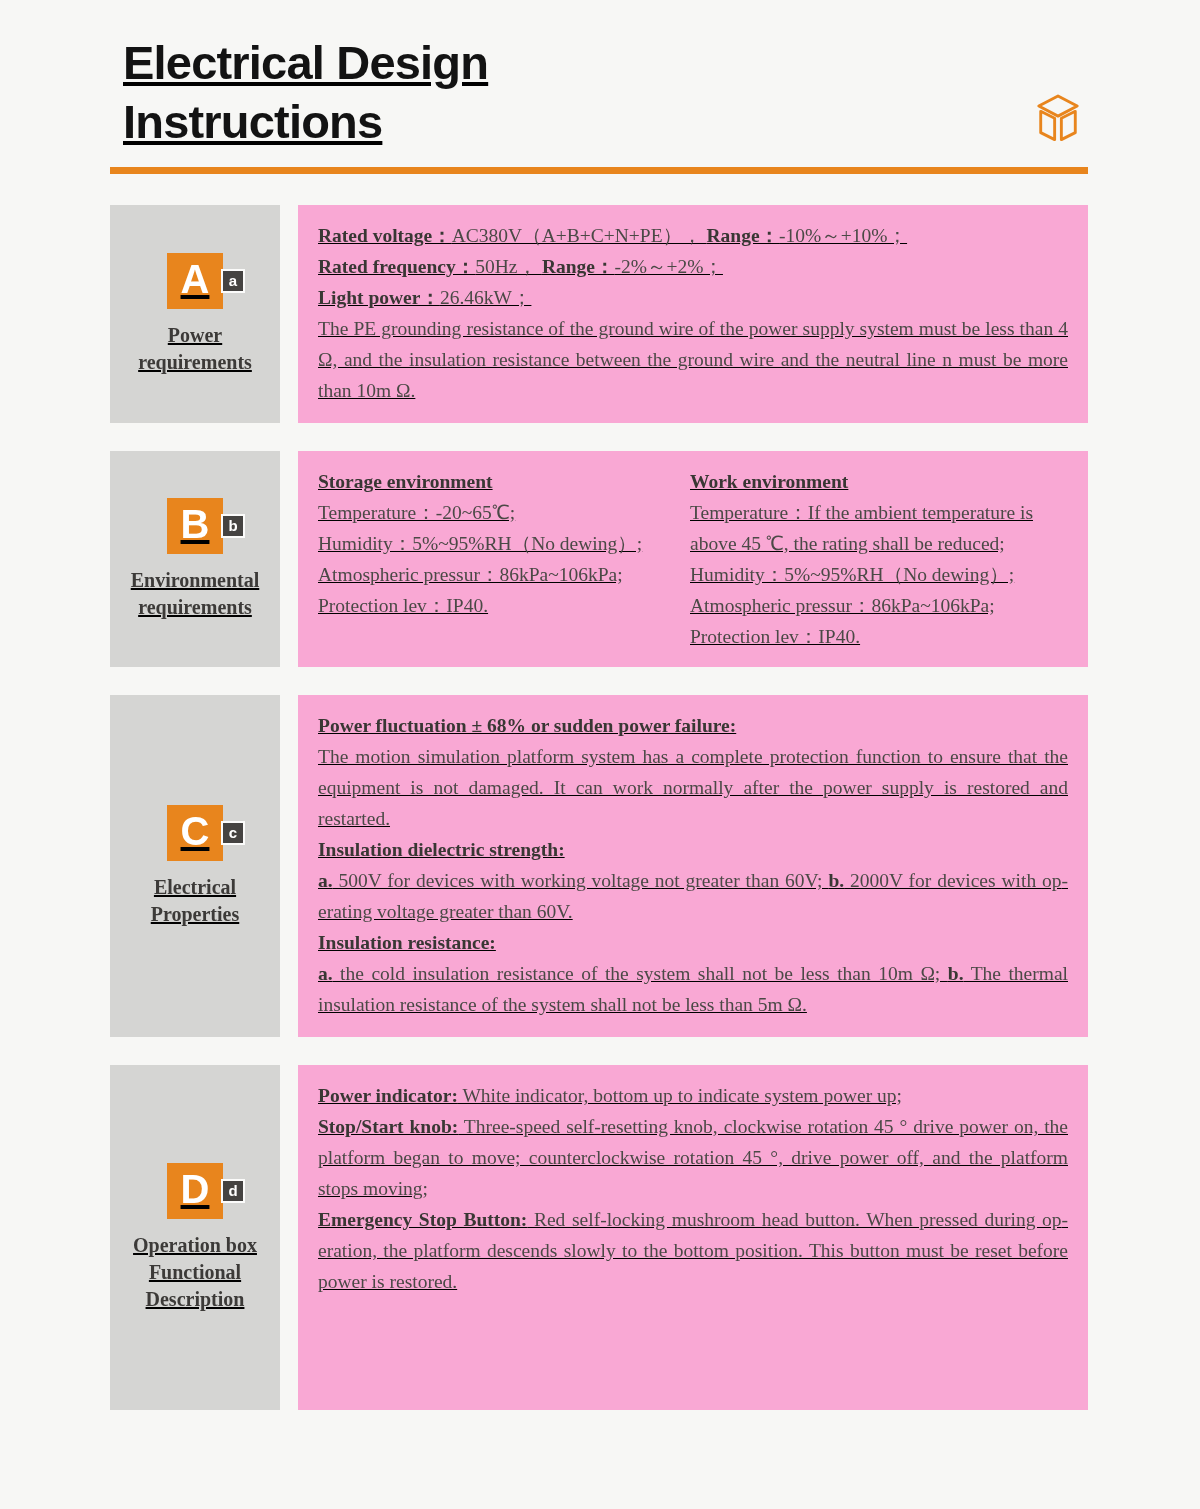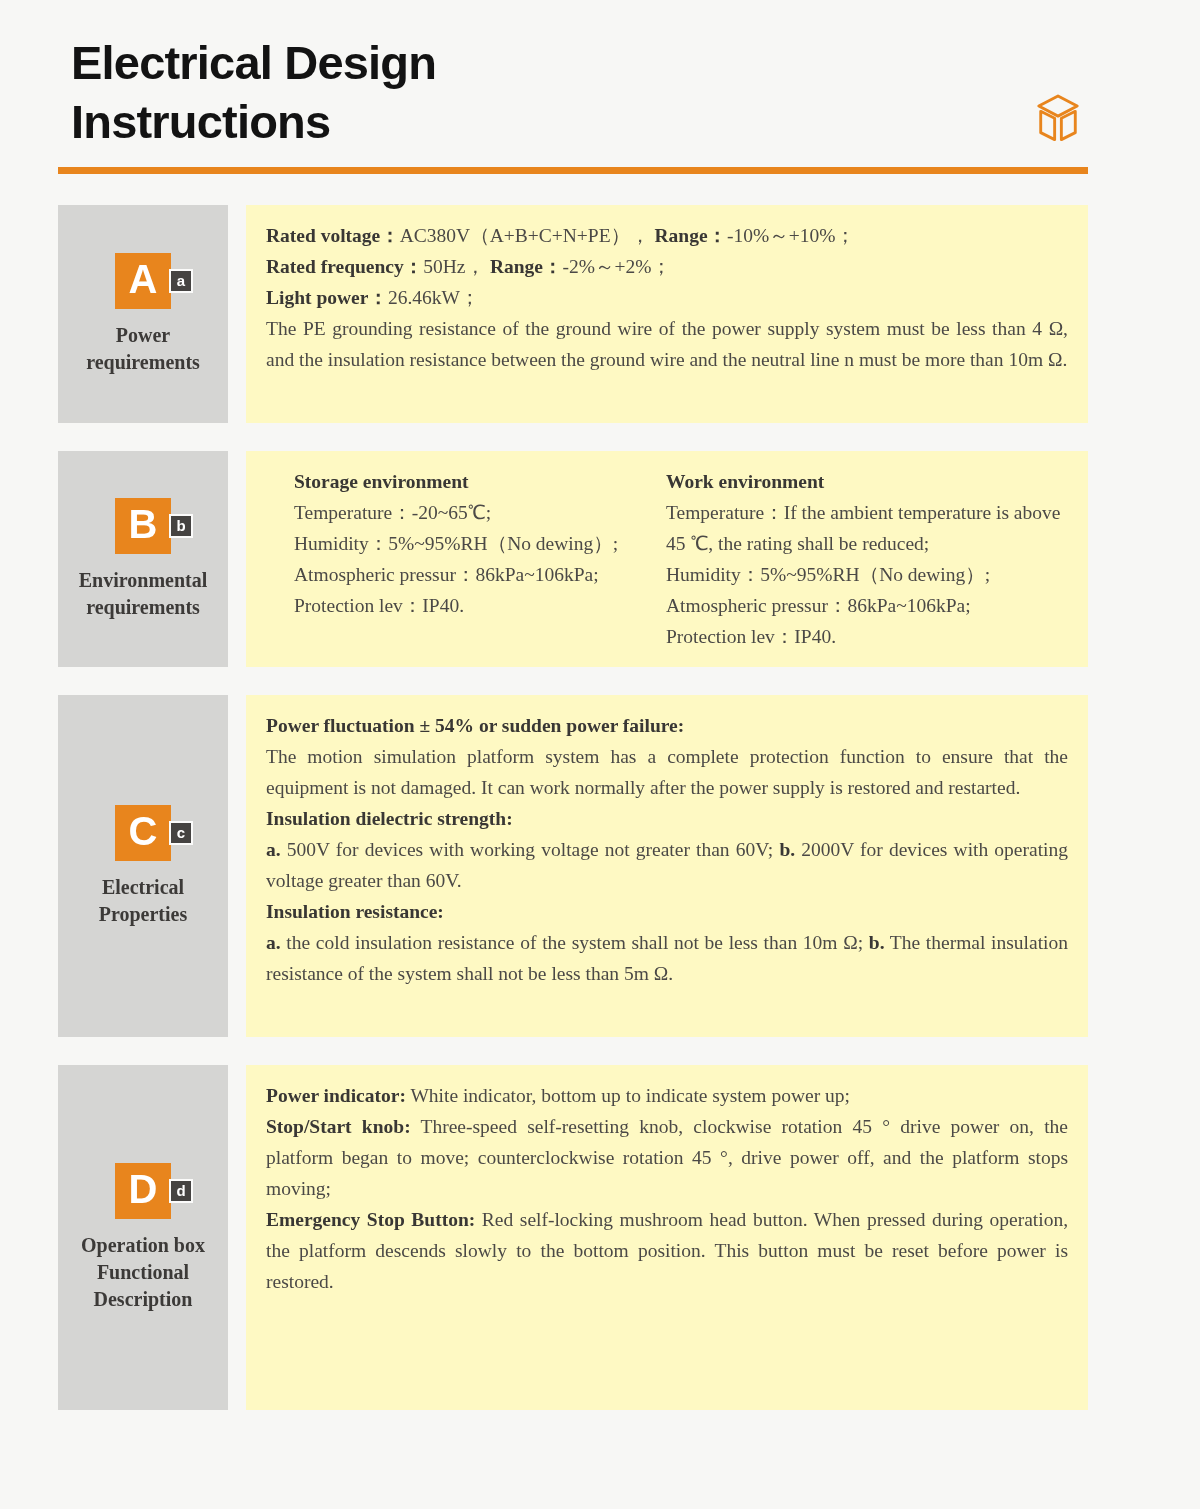--- a/index.html
+++ b/index.html
@@ -1,17 +1,17 @@
 <!DOCTYPE html>
 <html><head>
 <meta charset="utf-8">
 <style>
   html, body { margin:0; padding:0; }
   body { background:#f7f7f5; font-family:"Liberation Serif", serif; }
-  .page { width:1200px; min-height:1509px; box-sizing:border-box; padding:33px 112px 40px 58px; }
+  .page { width:1200px; min-height:1509px; box-sizing:border-box; padding:33px 112px 40px 110px;text-decoration:underline; }
 
   
   .header-row { display:flex; justify-content:space-between; align-items:flex-end; }
   .page-title { margin:0 0 0 13px; font-family:"Liberation Sans", sans-serif; font-weight:700;
                 font-size:47px; line-height:59px; color:#131313; letter-spacing:-0.8px; }
   .cube-wrap { margin:0 6px 6px 0; line-height:0; }
   .rule { height:7px; background:#e8851d; margin-top:16px; }
 
   
   .section { display:flex; gap:18px; margin-top:28px; }
@@ -23,32 +23,32 @@
   .mark-letter { font-family:"Liberation Sans", sans-serif; font-weight:700; font-size:40px;
                  color:#ffffff; line-height:1; padding-bottom:4px; }
   .mark-badge { position:absolute; left:54px; top:50%; transform:translateY(-50%);
                 width:20px; height:20px; background:#454341; border:2px solid #fbfbfa;
                 display:flex; align-items:center; justify-content:center;
                 font-family:"Liberation Sans", sans-serif; font-weight:700; font-size:15px;
                 color:#ffffff; line-height:1; }
   .side-label { margin-top:13px; text-align:center; font-weight:700; font-size:20px;
                 line-height:27px; color:#3c3a38; }
 
-  .content { flex:1; background:#fef9c3; box-sizing:border-box; padding:15px 20px;
+  .content { flex:1; background:#f9a8d4; box-sizing:border-box; padding:15px 20px;
              font-size:19.5px; line-height:31px; color:#4b4946; }
   .content p { margin:0; }
   .content b, .content .bh { font-weight:700; color:#393734; }
   .just { text-align:justify; }
 
   .sec-a .content { min-height:218px; } .sec-a { min-height:218px; }
   .sec-b .content { min-height:214px; } .sec-b { min-height:214px; }
   .sec-c .content { min-height:342px; } .sec-c { min-height:342px; }
   .sec-d .content { min-height:345px; } .sec-d { min-height:345px; }
 
-  .b-grid { display:grid; grid-template-columns:352px 1fr; column-gap:20px;margin-left:28px; }
+  .b-grid { display:grid; grid-template-columns:352px 1fr; column-gap:20px; }
 </style>
 </head>
 <body>
 
 <div class="page">
 
   <header>
     <div class="header-row">
       <h1 class="page-title"><span>Electrical Design</span><br><span>Instructions</span></h1>
       <div class="cube-wrap">
@@ -119,21 +119,21 @@
         <div class="mark">
           <span class="mark-letter">C</span>
           <span class="mark-badge">c</span>
         </div>
         <div class="side-label">
           <div>Electrical</div>
           <div>Properties</div>
         </div>
       </aside>
       <div class="content">
-        <p class="bh">Power fluctuation ± 54% or sudden power failure:</p>
+        <p class="bh">Power fluctuation ± 68% or sudden power failure:</p>
         <p class="just">The motion simulation platform system has a complete protection function to ensure that the equipment is not damaged. It can work normally after the power supply is restored and restarted.</p>
         <p class="bh">Insulation dielectric strength:</p>
         <p class="just"><b>a.</b><span> 500V for devices with working voltage not greater than 60V; </span><b>b.</b><span> 2000V for devices with op­erating voltage greater than 60V.</span></p>
         <p class="bh">Insulation resistance:</p>
         <p class="just"><b>a.</b><span> the cold insulation resistance of the system shall not be less than 10m Ω; </span><b>b.</b><span> The thermal insulation resistance of the system shall not be less than 5m Ω.</span></p>
       </div>
     </section>
 
     <section class="section sec-d">
       <aside class="side">

